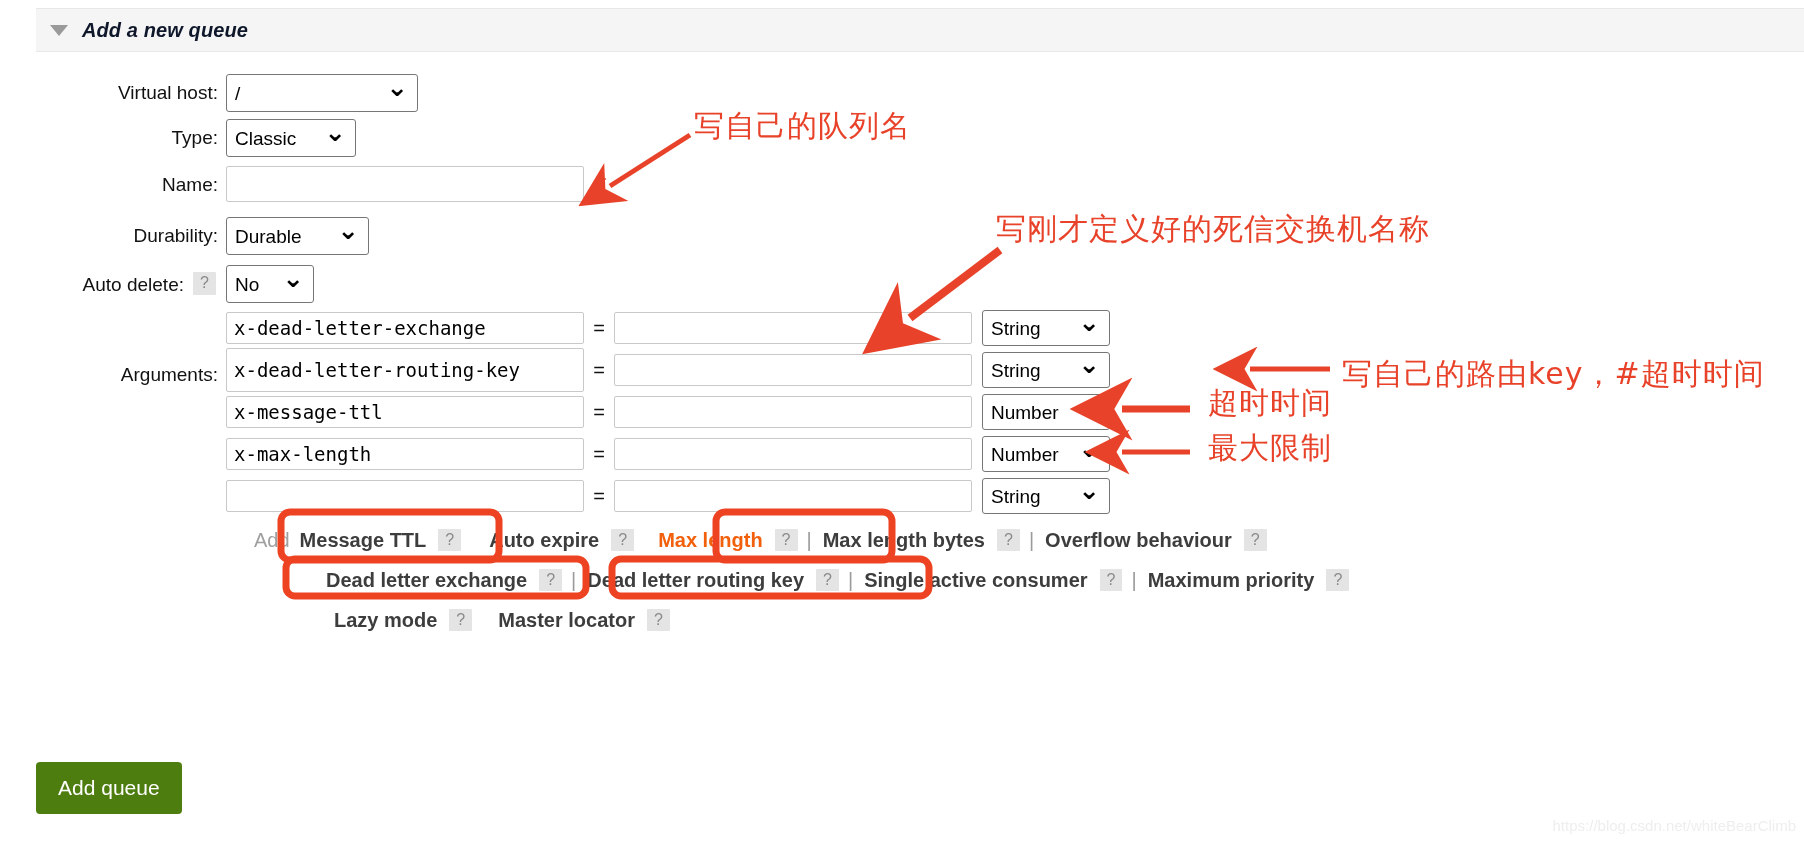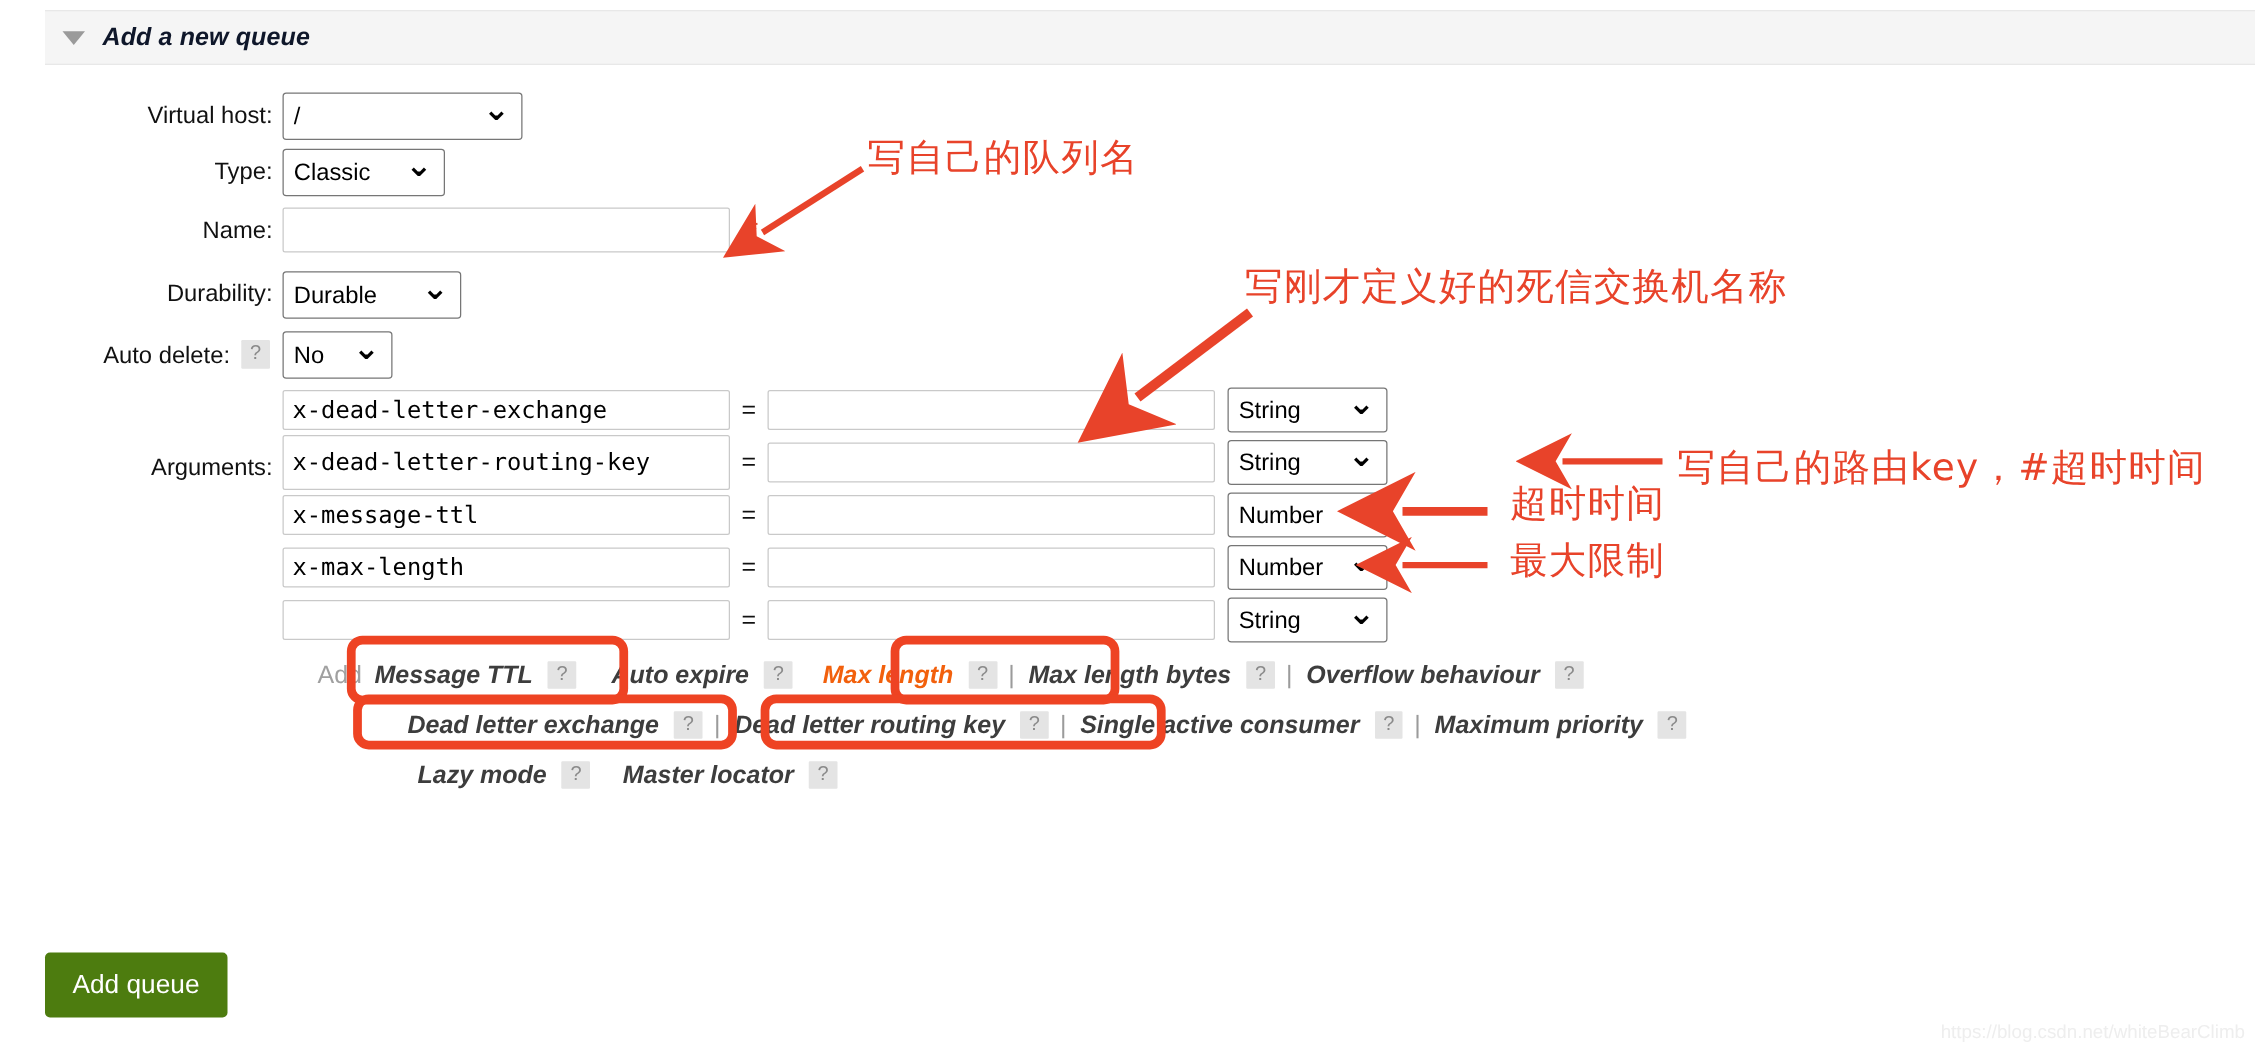--- a/index.html
+++ b/index.html
@@ -183,21 +183,20 @@
     margin-right: 8px;
     vertical-align: middle;
   }
   .plink {
     font-size: 20px;
     font-weight: bold;
     color: #3d3d3d;
     vertical-align: middle;
     cursor: pointer;
     padding: 0 2px;
-    font-style: italic;
   }
   .plink.hot { color: #f2600c; }
   .sep {
     font-size: 20px;
     color: #9b9b9b;
     margin: 0 9px;
     vertical-align: middle;
   }
   .pgrp { display: inline-block; vertical-align: middle; }
   .pgrp .qmark { margin-left: 10px; }

